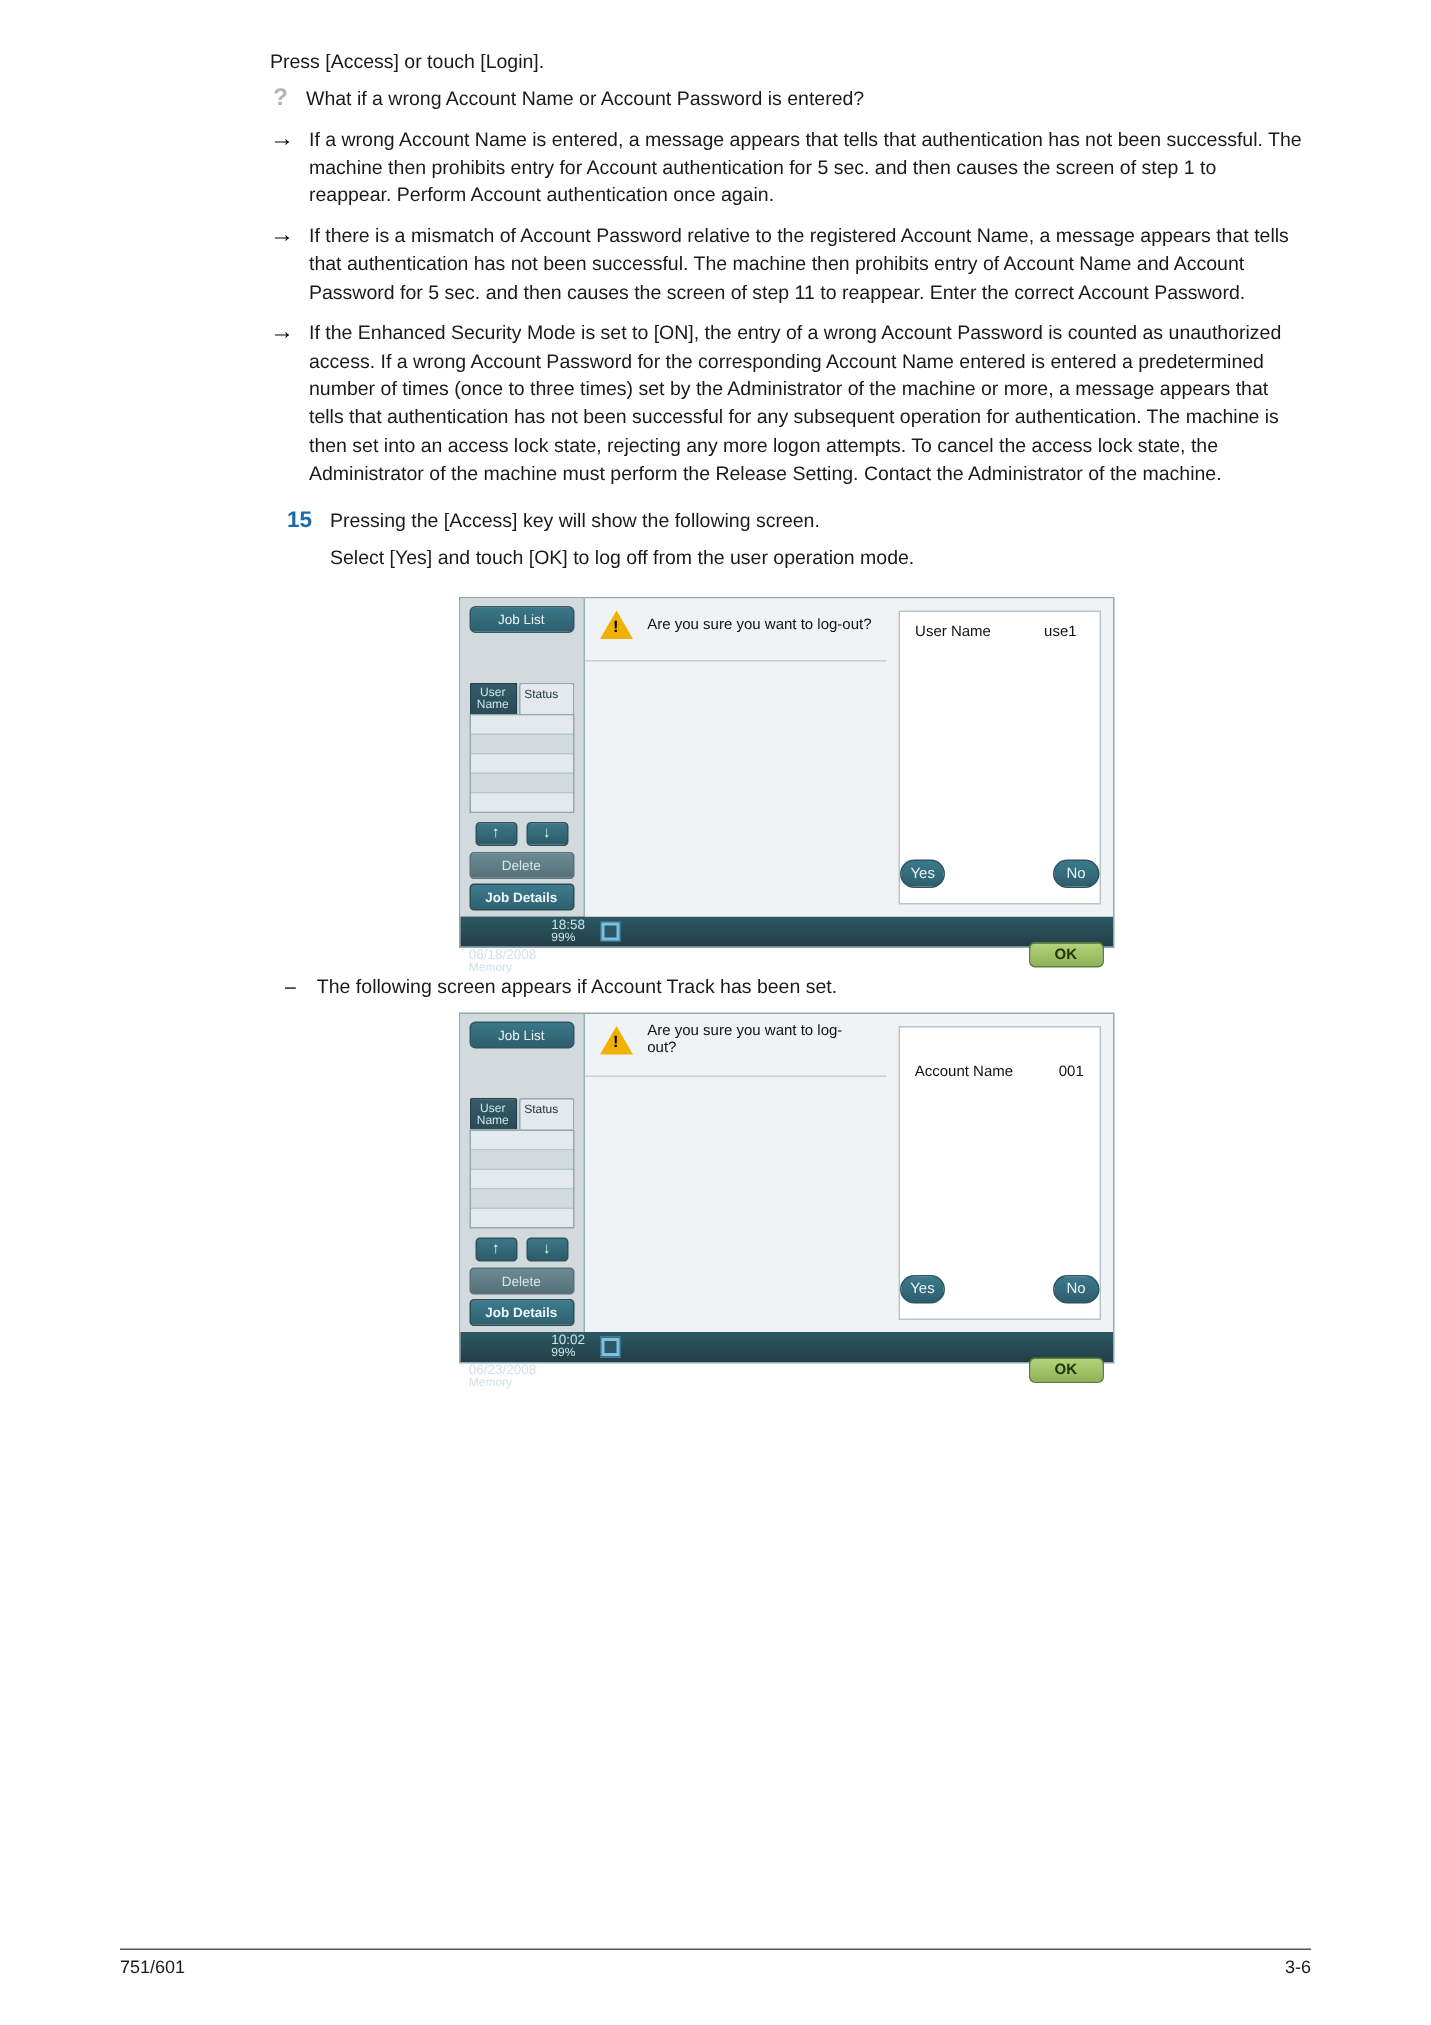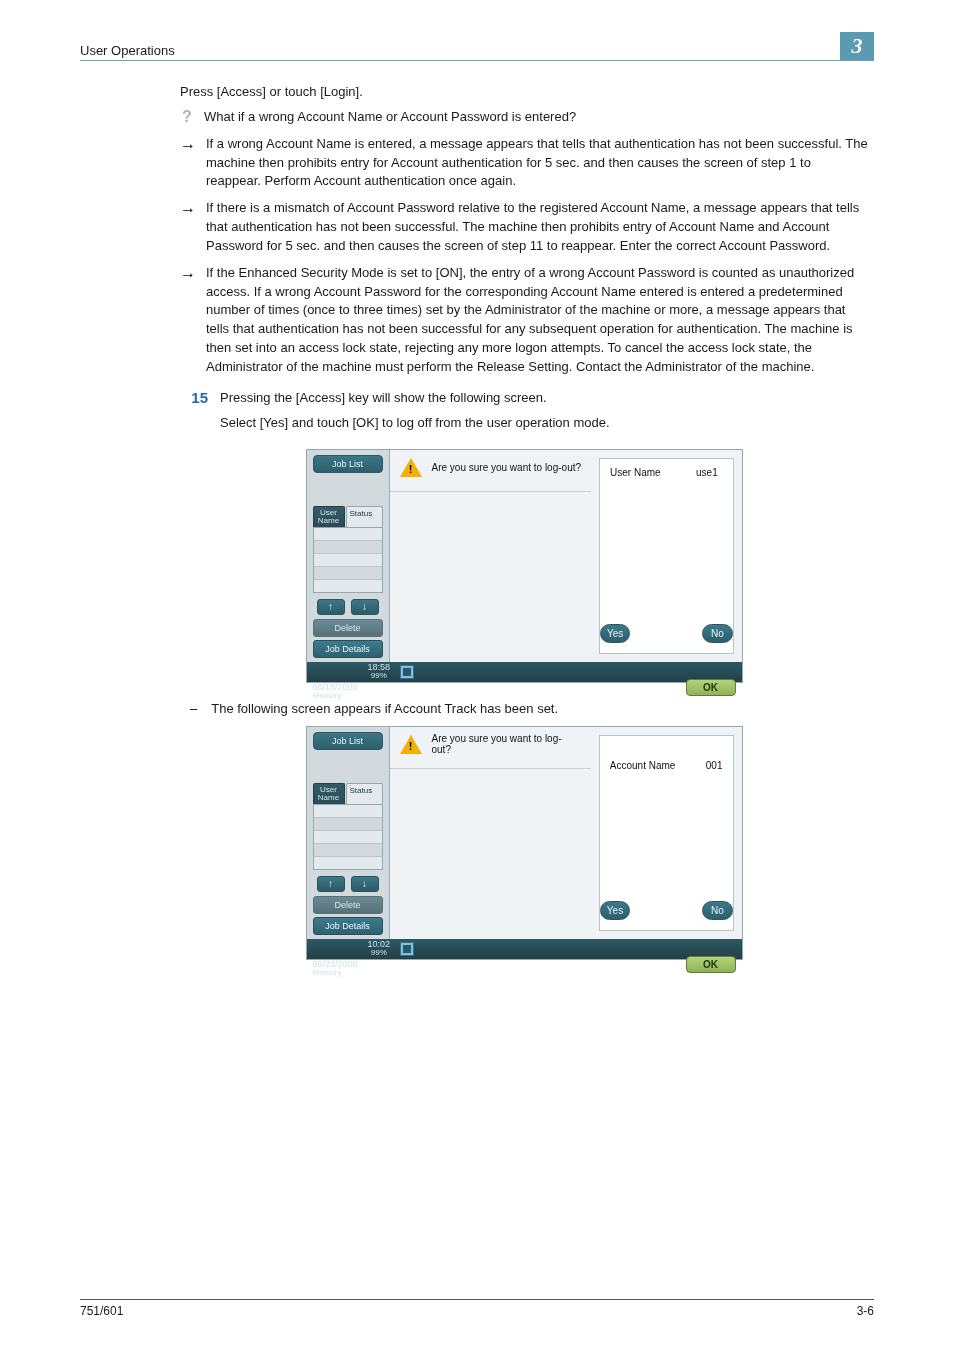--- a/index.html
+++ b/index.html
@@ -120,21 +120,21 @@
     color:#e9f5f8;display:flex;align-items:center;justify-content:center;font-size:10px;line-height:1;
   }
   .side-bot{padding:0 6px 4px 6px;display:flex;flex-direction:column;gap:3px;}
   .side-bot .b{
     border:1px solid #58727b;border-radius:3px;
     background:linear-gradient(#6a8b96,#577078);
     color:#d7e6ea;font-size:9px;text-align:center;padding:3px 0;
   }
   .side-bot .b.active{
     background:linear-gradient(#3c7b8e,#2f6170);
-    color:#eaf7fb;border-color:#2a4d57;
+    color:#eaf7fb;border-color:#2a4d57;font-weight:bold;
   }
   .shot-main{
     flex:1;background:#f0f3f5;position:relative;
     display:flex;
   }
   .prompt-bar{
     display:flex;align-items:center;gap:10px;
     padding:8px 10px 14px 10px;height:42px;box-sizing:border-box;
     border-bottom:1px solid #c4d0d5;
   }
@@ -161,21 +161,21 @@
     background:linear-gradient(#3b7a8c,#2e5d6b);
     color:#e6f4f8;font-size:10px;text-align:center;padding:3px 0;
   }
   .shot-status{
     height:20px;background:linear-gradient(#2c5964,#223f47);
     color:#cfe2e7;display:flex;align-items:center;font-size:9px;
     padding:0 6px;gap:10px;
   }
   .shot-status .date{line-height:1;margin-top:39px;}
   .shot-status .date .d2{display:block;font-size:8px;}
-  .shot-status .time{line-height:1;text-align:center;}
+  .shot-status .time{line-height:1;}
   .shot-status .time .d2{display:block;font-size:8px;}
   .status-icon{
     width:12px;height:12px;background:#79c2e2;border:1px solid #3c6e7e;
     position:relative;
   }
   .status-icon::after{content:"";position:absolute;inset:2px;background:#2a5866;}
   .shot-status .spacer{flex:1;}
   .okbtn{
     width:48px;border:1px solid #5b7f3a;border-radius:4px;
     background:linear-gradient(#b4d37a,#8fb258);
@@ -187,26 +187,20 @@
     border-top:1px solid #555;
     display:flex;justify-content:space-between;
     padding-top:4px;font-size:12px;
   }
 </style>
 </head>
 <body>
 
 <div class="page">
 
-  <div class="header">
-    <span>User Operations</span>
-    <div class="chapter-box">
-      <span>3</span>
-    </div>
-  </div>
 
   <div class="steps">
 
     <div class="step">
       <div class="step-body">
         <p>Press [Access] or touch [Login].</p>
         <div class="sublist">
           <div class="subrow">
             <div class="gutter">
                 <span class="q-mark">?</span>

